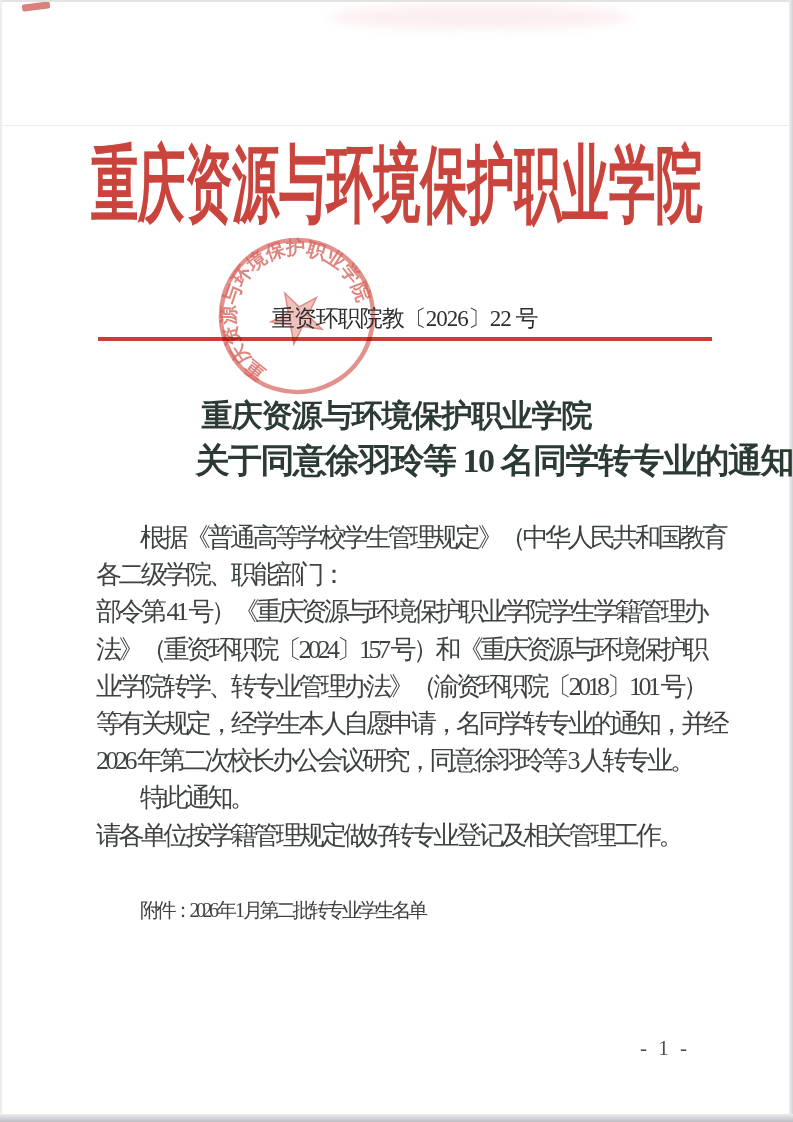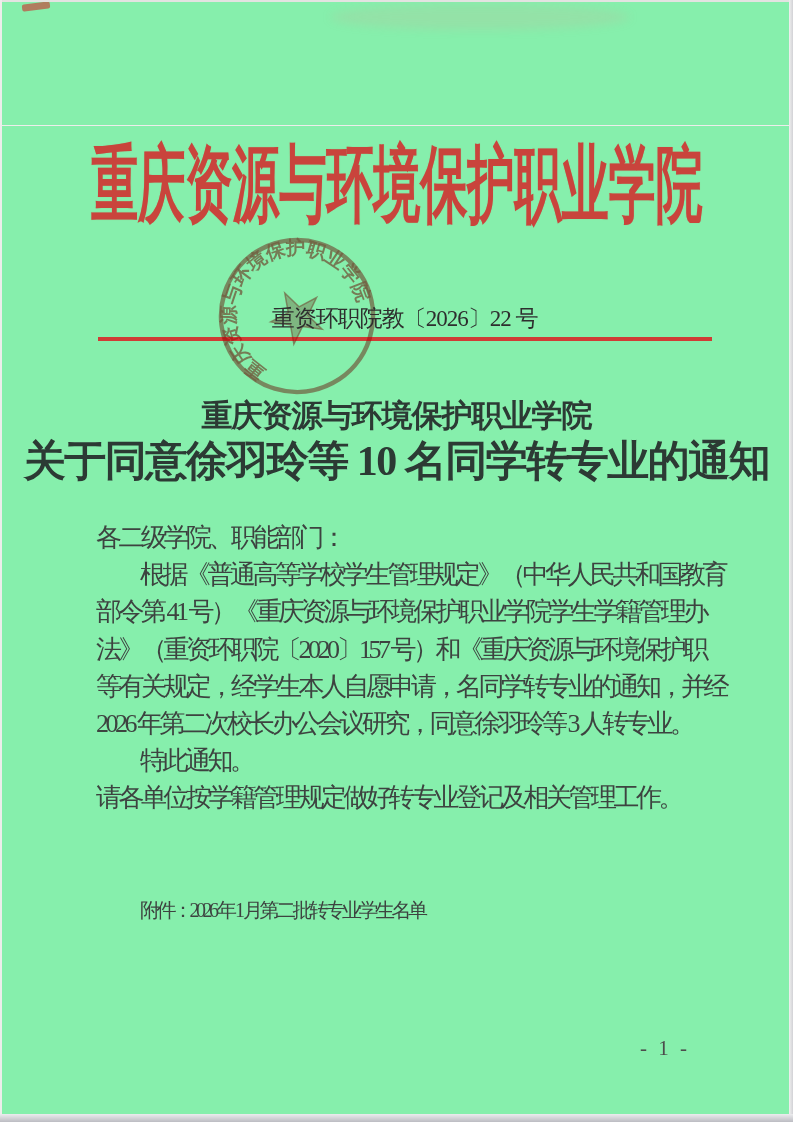--- a/index.html
+++ b/index.html
@@ -5,21 +5,21 @@
   html,body{margin:0;padding:0;}
   body{
     width:793px;height:1122px;
     background:#8a8a8e;
     font-family:"Liberation Serif", serif;
     overflow:hidden;
   }
   .page{
     position:relative;
     width:793px;height:1122px;
-    background:#86efac;
+    background:#ffffff;
     overflow:hidden;
   }
   
   .fold-line{
     position:absolute;left:0;top:125px;width:100%;height:1px;
     background:#ededeb;
   }
   .corner-mark{
     position:absolute;left:22px;top:3px;width:28px;height:7px;
     background:rgba(198,62,52,0.65);
@@ -101,23 +101,24 @@
     color:#2c3a34;
     font-weight:bold;
     z-index:4;
   }
   .doc-title .t1{
     font-size:31px;line-height:44px;
     letter-spacing:-1px;
     white-space:nowrap;
   }
   .doc-title .t2{
-    font-size:42px;line-height:46px;
+    font-size:34px;line-height:46px;
     letter-spacing:-1.5px;
     white-space:nowrap;
+    text-align:right;
   }
 
   
   .doc-body{
     position:absolute;left:96px;top:519px;width:640px;
     font-size:26px;line-height:37.2px;
     letter-spacing:-3.5px;
     color:#3d4340;
     z-index:4;
   }
@@ -170,24 +171,25 @@
   <div class="doc-number">重资环职院教〔2026〕22 号</div>
 
   <div class="red-rule"></div>
 
   <div class="doc-title">
     <div class="t1">重庆资源与环境保护职业学院</div>
     <div class="t2">关于同意徐羽玲等 10 名同学转专业的通知</div>
   </div>
 
   <div class="doc-body">
+    <div class="line indent">根据《普通高等学校学生管理规定》（中华人民共和国教育</div>
     <div class="line">各二级学院、职能部门：</div>
-    <div class="line indent">根据《普通高等学校学生管理规定》（中华人民共和国教育</div>
     <div class="line">部令第 41 号）《重庆资源与环境保护职业学院学生学籍管理办</div>
-    <div class="line">法》（重资环职院〔2020〕157 号）和《重庆资源与环境保护职</div>
+    <div class="line">法》（重资环职院〔2024〕157 号）和《重庆资源与环境保护职</div>
+    <div class="line">业学院转学、转专业管理办法》（渝资环职院〔2018〕101 号）</div>
     <div class="line">等有关规定，经学生本人自愿申请，名同学转专业的通知，并经</div>
     <div class="line">2026 年第二次校长办公会议研究，同意徐羽玲等 3 人转专业。</div>
     <div class="line indent">特此通知。</div>
     <div class="line">请各单位按学籍管理规定做好转专业登记及相关管理工作。</div>
   </div>
 
   <div class="attachment">附件：2026 年 1 月第二批转专业学生名单</div>
 
   <div class="page-number">- 1 -</div>
 

